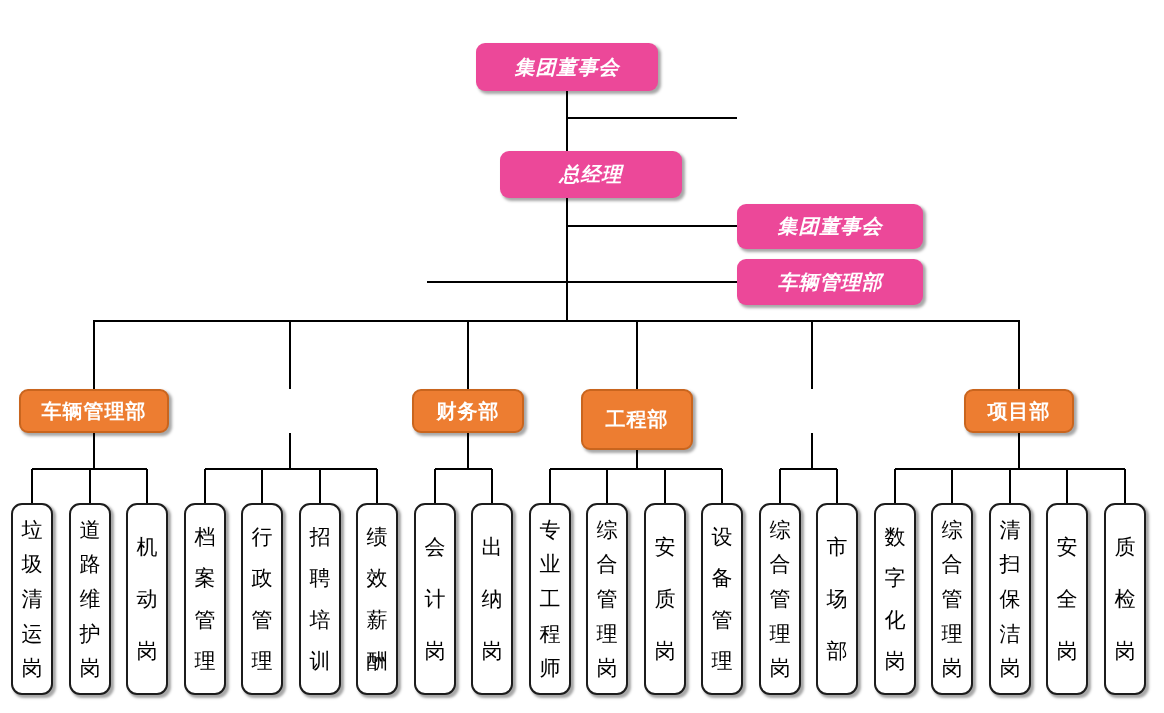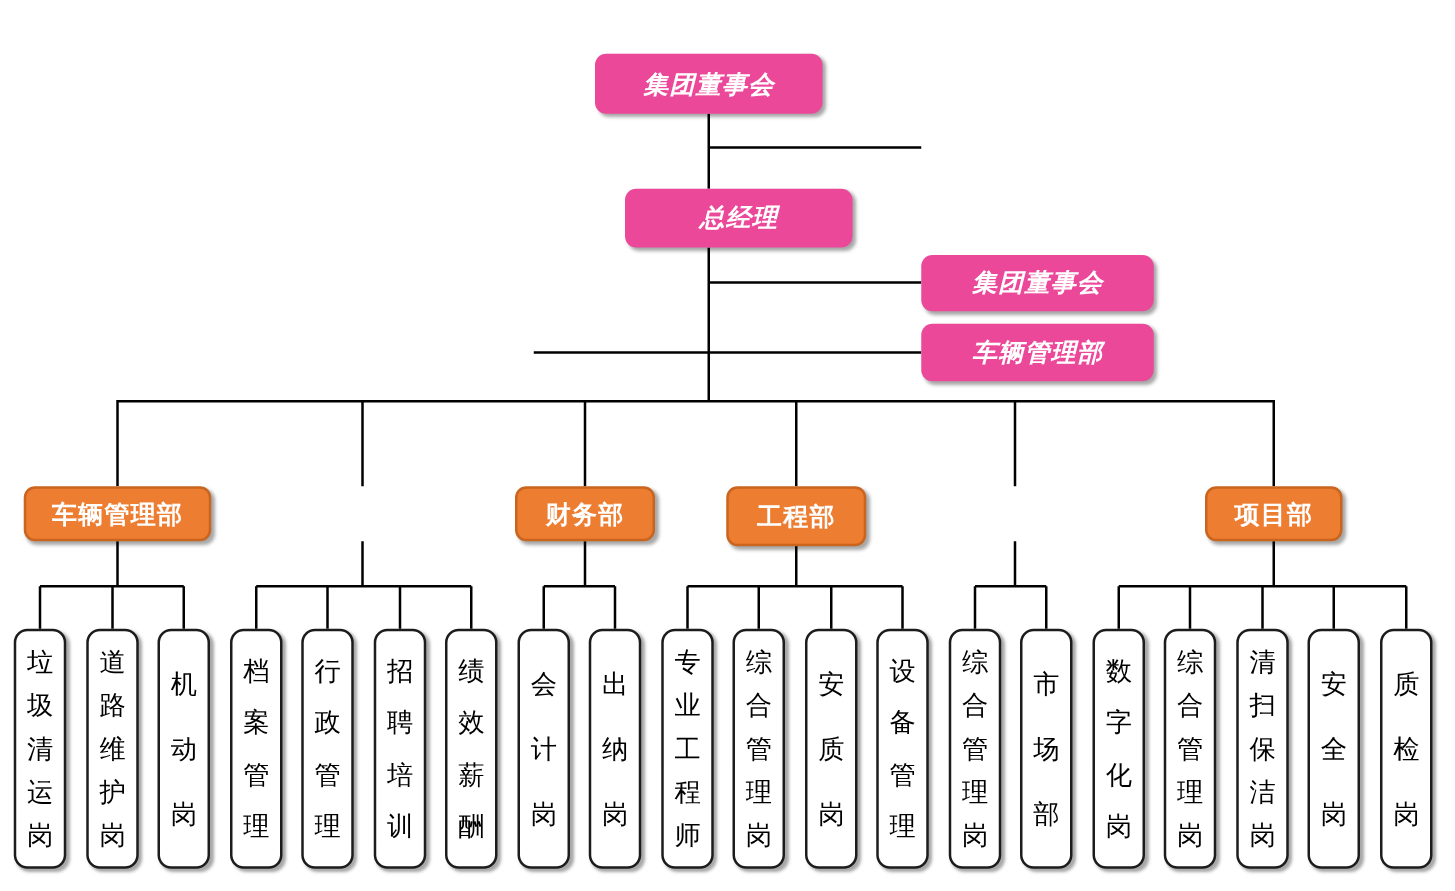--- a/index.html
+++ b/index.html
@@ -101,21 +101,21 @@
   <div class="line v" style="left:1066.25px;top:469px;height:34px;"></div>
   <div class="line v" style="left:1124.25px;top:469px;height:34px;"></div>
 
   <div class="node blue" style="left:476px;top:43px;width:182px;height:48px;">集团董事会</div>
   <div class="node blue" style="left:476px;top:151px;width:182px;height:47px;margin-left:24px;">总经理</div>
   <div class="node blue" style="left:737px;top:204px;width:186px;height:45px;">集团董事会</div>
   <div class="node blue" style="left:737px;top:259px;width:186px;height:46px;">车辆管理部</div>
 
   <div class="node orange" style="left:19px;top:389px;width:150px;height:44px;">车辆管理部</div>
   <div class="node orange" style="left:412px;top:389px;width:112px;height:44px;">财务部</div>
-  <div class="node orange" style="left:581px;top:389px;width:112px;height:48px;">工程部</div>
+  <div class="node orange" style="left:581px;top:389px;width:112px;height:61px;">工程部</div>
   <div class="node orange" style="left:964px;top:389px;width:110px;height:44px;">项目部</div>
 
   <div class="vnode" style="left:11px;">
       <div class="vlabel">
         <span>垃</span>
         <span>圾</span>
         <span>清</span>
         <span>运</span>
         <span>岗</span>
       </div>

